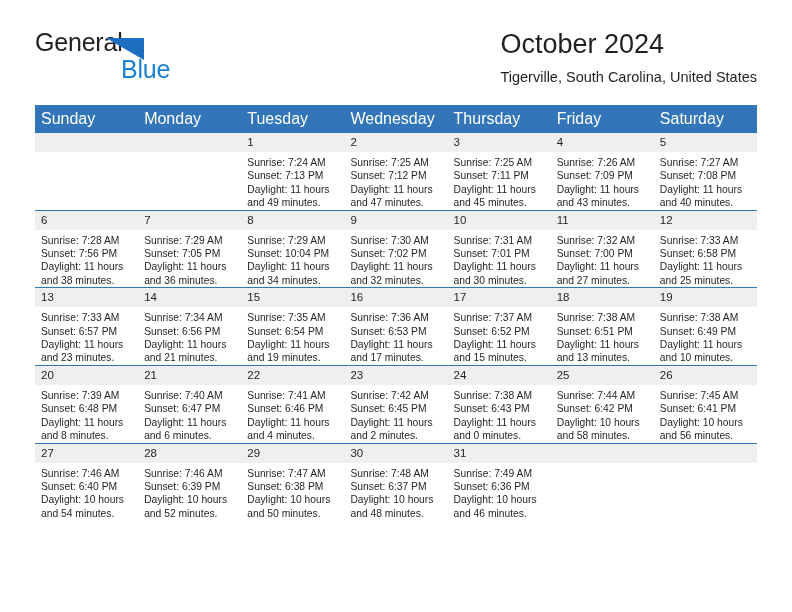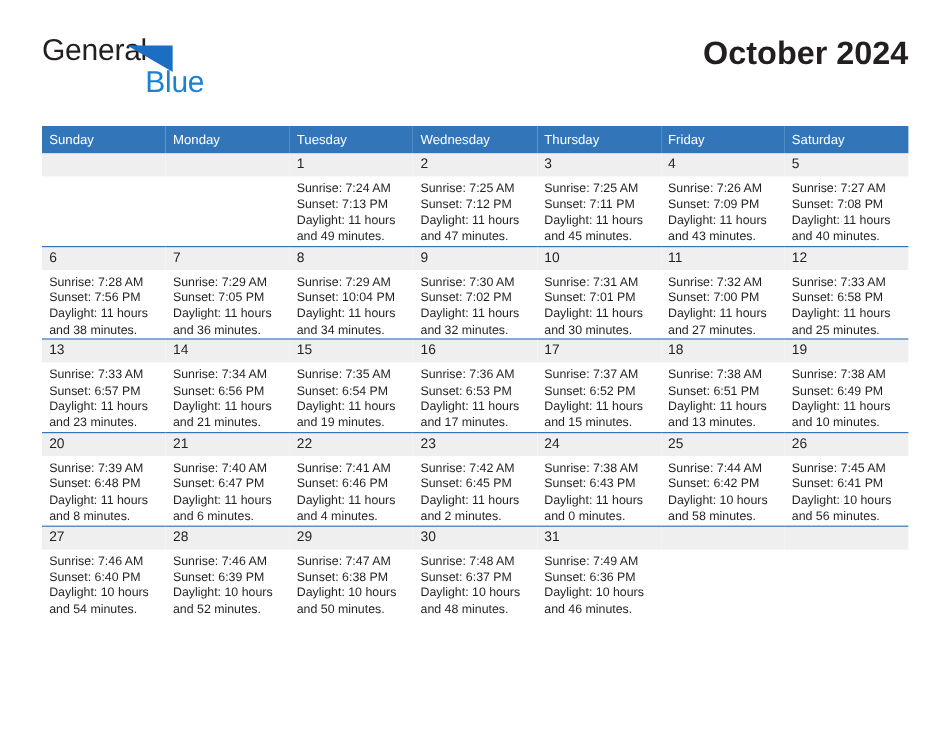--- a/index.html
+++ b/index.html
@@ -60,21 +60,20 @@
     letter-spacing: -0.2px;
     color: #1b82d2;
     font-family: "Liberation Sans", sans-serif;
     margin-left: 32px;
   }
   .title-block {
     position: absolute;
     right: 0;
     top: 0;
     text-align: left;
-    font-weight: bold;
   }
   .cal-title {
     font-size: 27px;
     color: #231f20;
     line-height: 32px;
     white-space: nowrap;
   }
   .cal-subtitle {
     font-size: 14.5px;
     color: #231f20;
@@ -88,21 +87,21 @@
     position: absolute;
     left: 35px;
     top: 105px;
     width: 722px;
     border-collapse: collapse;
     table-layout: fixed;
   }
   .calendar th {
     background: #3275b8;
     color: #ffffff;
-    font-size: 11px;
+    font-size: 16px;
     font-weight: normal;
     text-align: left;
     padding: 5px 0 5px 6px;
     height: 13px;
     border: none;
   }
   .calendar td {
     vertical-align: top;
     padding: 0;
     border: none;
@@ -141,20 +140,21 @@
     <div class="logo">
       <div class="logo-general">General</div>
       <svg class="logo-tri" viewBox="0 0 38 24">
         <polygon points="0,2 38,2 38,24" fill="#1b6ec2"></polygon>
       </svg>
       <div class="logo-blue">Blue</div>
     </div>
 
     <div class="title-block">
       <div class="cal-title">October 2024</div>
+      <div class="cal-subtitle">Tigerville, South Carolina, United States</div>
     </div>
 
   </div>
 
   <table class="calendar">
     <thead>
       <tr>
         <th>Sunday</th>
         <th>Monday</th>
         <th>Tuesday</th>

